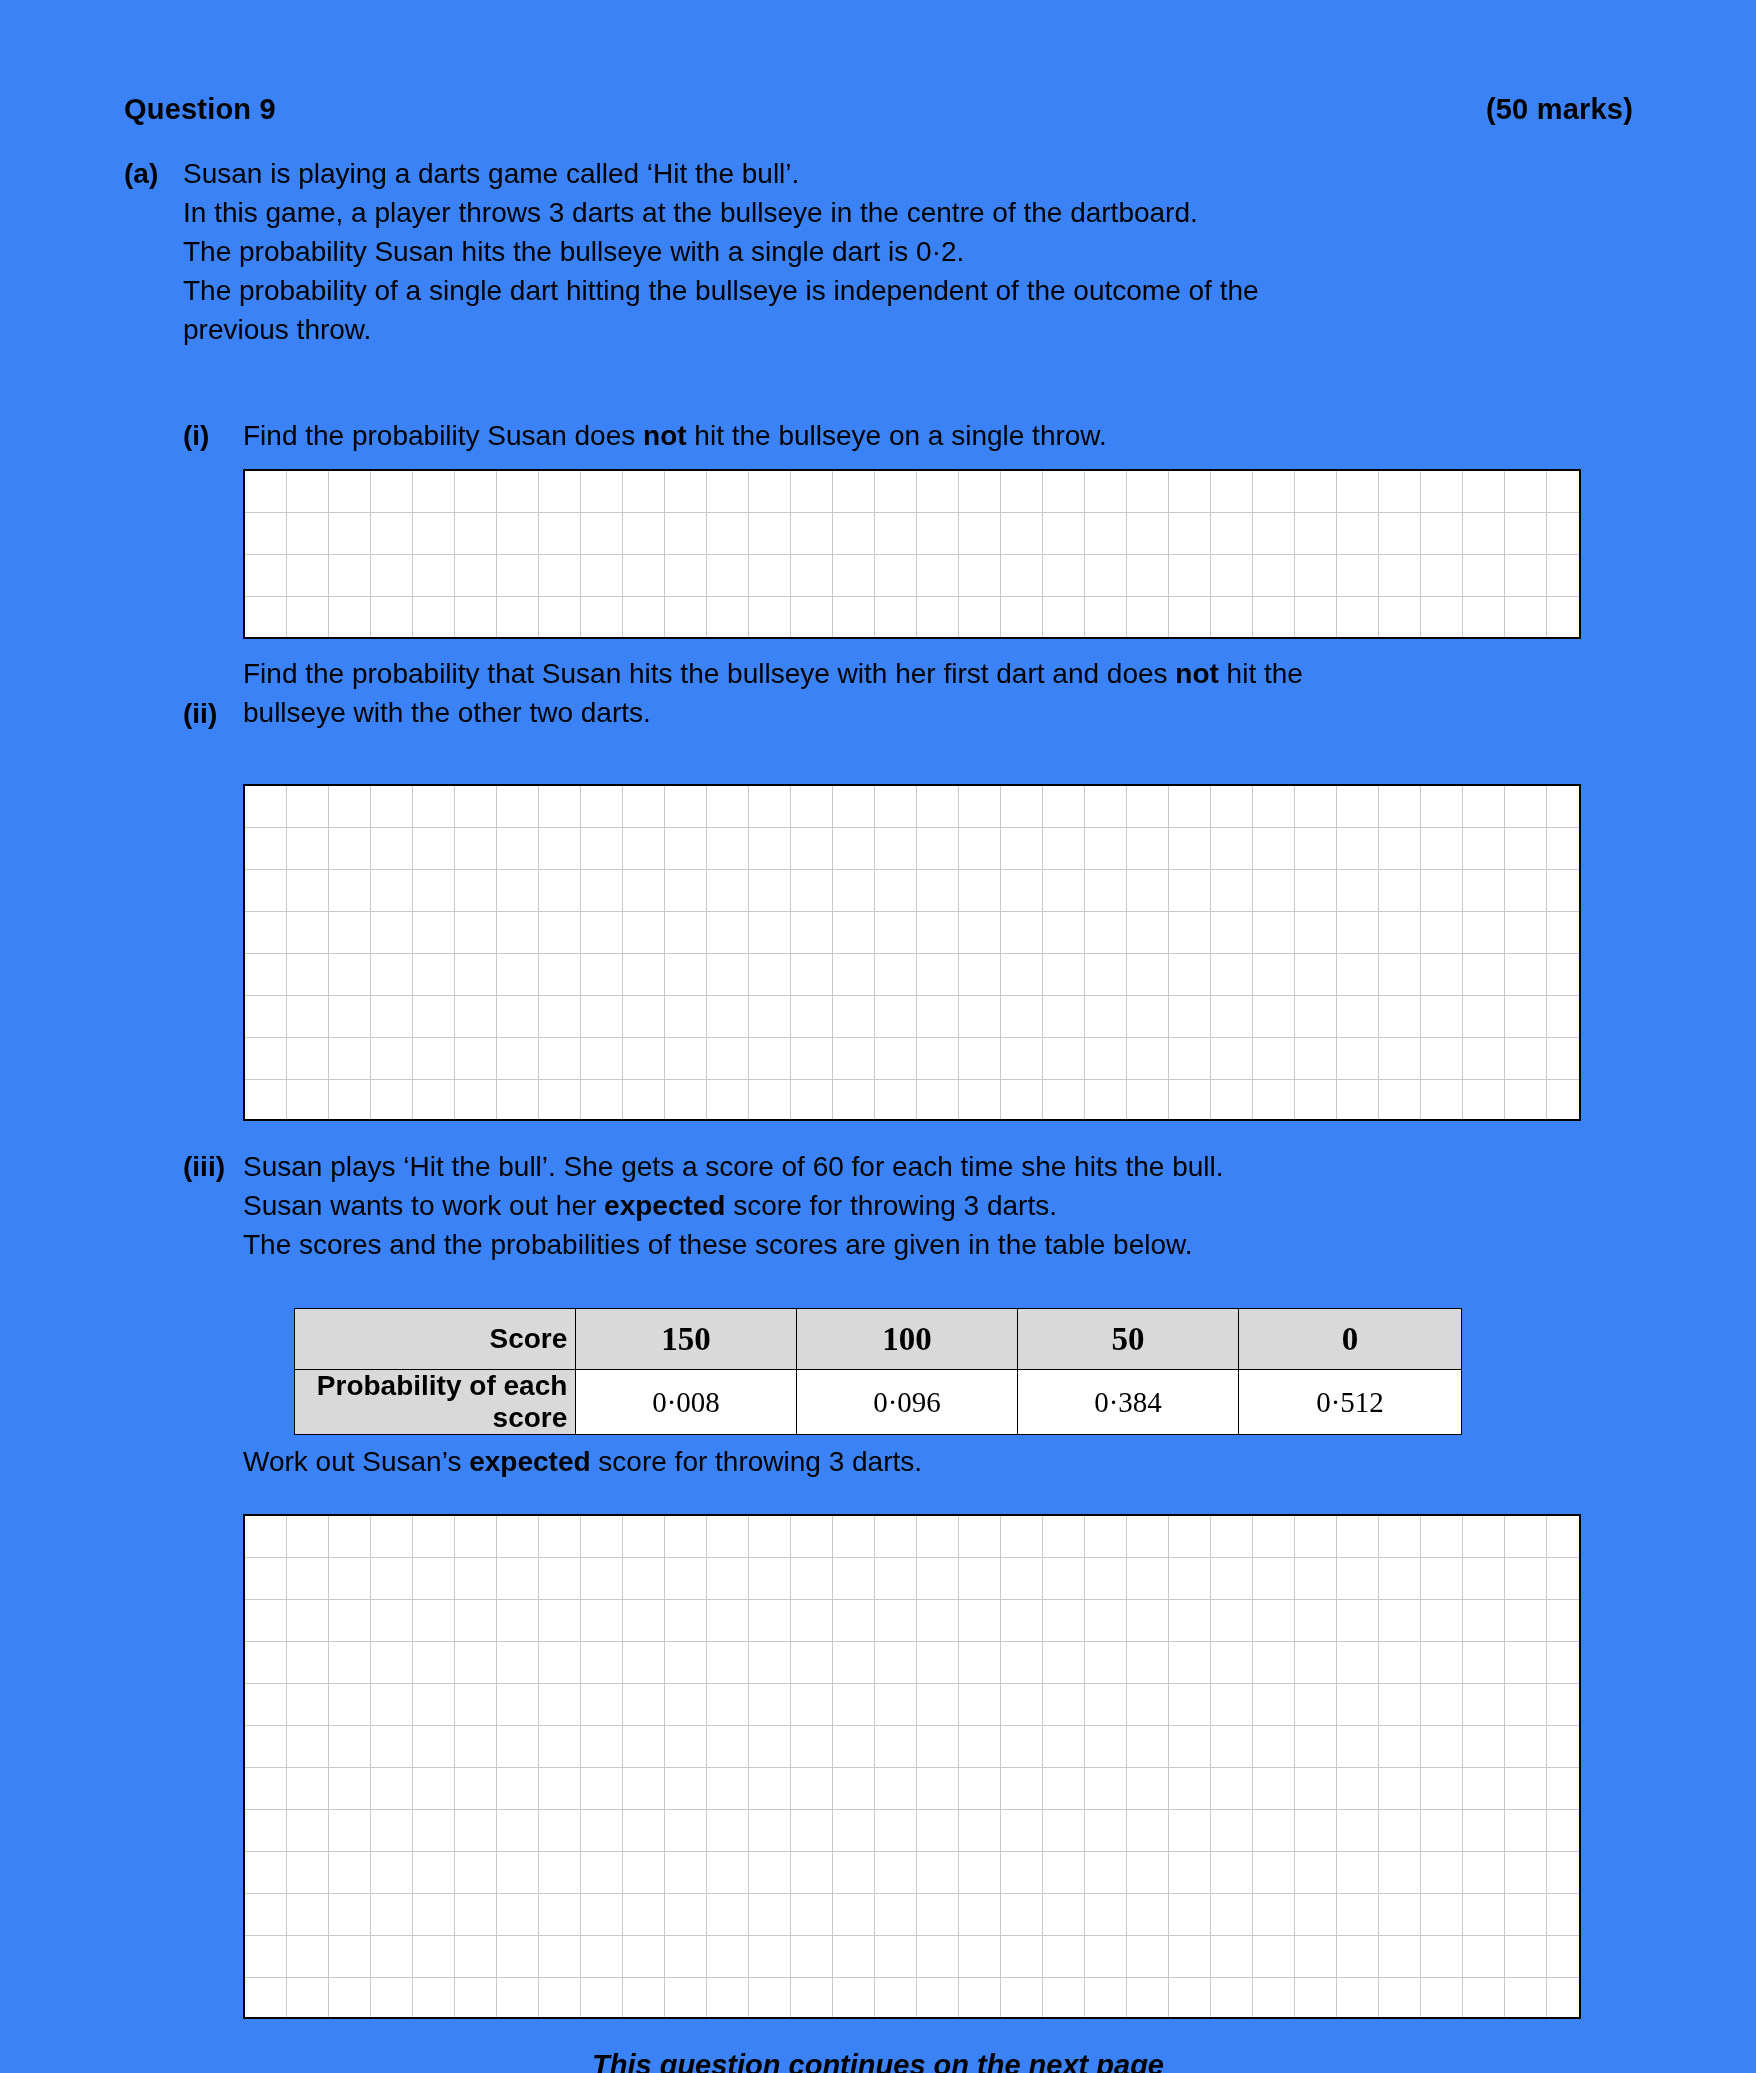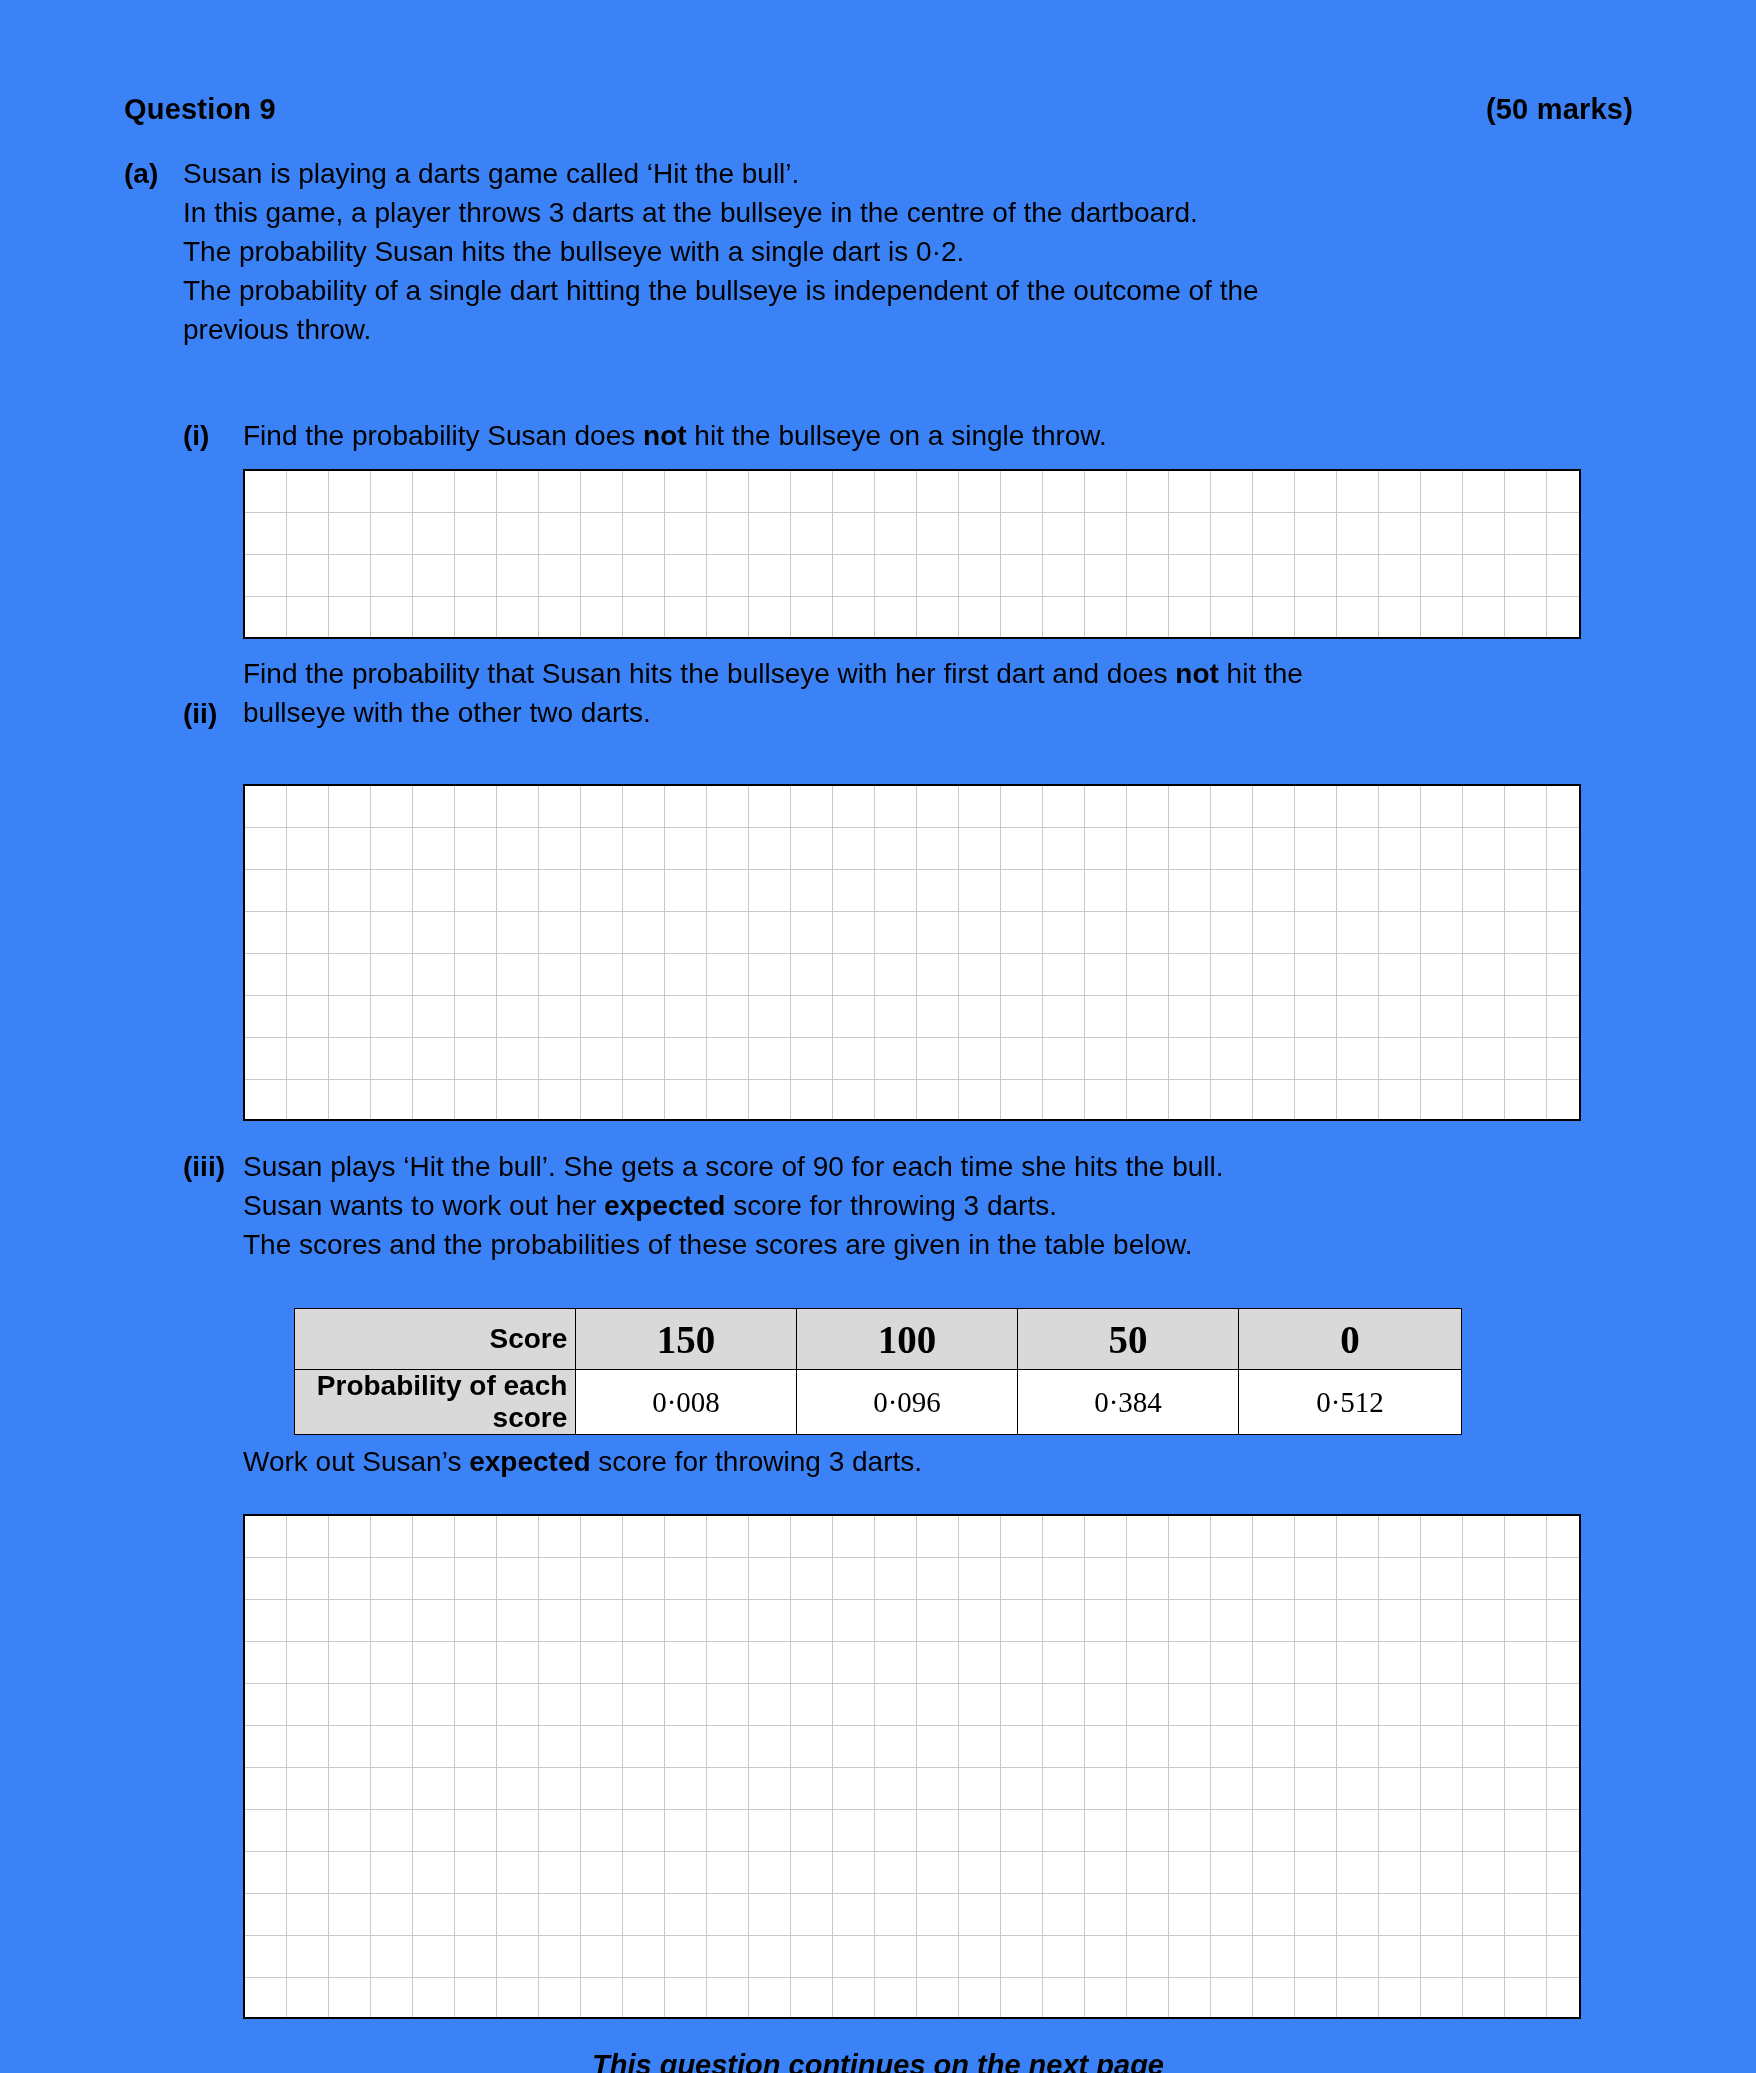--- a/index.html
+++ b/index.html
@@ -91,21 +91,21 @@
     font-weight: bold;
     text-align: right;
   }
   .score-table .val {
     background: #ffffff;
     font-family: "Liberation Serif", serif;
     font-size: 29px;
   }
   .score-table .hdr-row td.col-num {
     font-family: "Liberation Serif", serif;
-    font-size: 39px;
+    font-size: 33px;
     font-weight: bold;
   }
 
   
   .footer-note {
     position: absolute;
     left: 0;
     top: 2049px;
     width: 1756px;
     text-align: center;
@@ -148,21 +148,21 @@
   <div class="blk" style="left:243px; top:654px; width:1352px;">
     <div><span>Find the probability that Susan hits the bullseye with her first dart and does </span><b>not</b><span> hit the</span></div>
     <div>bullseye with the other two darts.</div>
   </div>
 
   <div class="grid-box" style="left:243px; top:784px; width:1338px; height:337px;"></div>
 
   <div class="label" style="left:183px; top:1147px;">(iii)</div>
 
   <div class="blk lines" style="left:243px; top:1147px; width:1371px;">
-    <p>Susan plays ‘Hit the bull’.  She gets a score of 90 for each time she hits the bull.</p>
+    <p>Susan plays ‘Hit the bull’.  She gets a score of 60 for each time she hits the bull.</p>
     <p><span>Susan wants to work out her </span><b>expected</b><span> score for throwing 3 darts.</span></p>
     <p>The scores and the probabilities of these scores are given in the table below.</p>
   </div>
 
   <table class="score-table" style="left:294px; top:1308px; width:1167px;">
     <colgroup>
       <col style="width:281px">
       <col style="width:221px">
       <col style="width:221px">
       <col style="width:221px">

